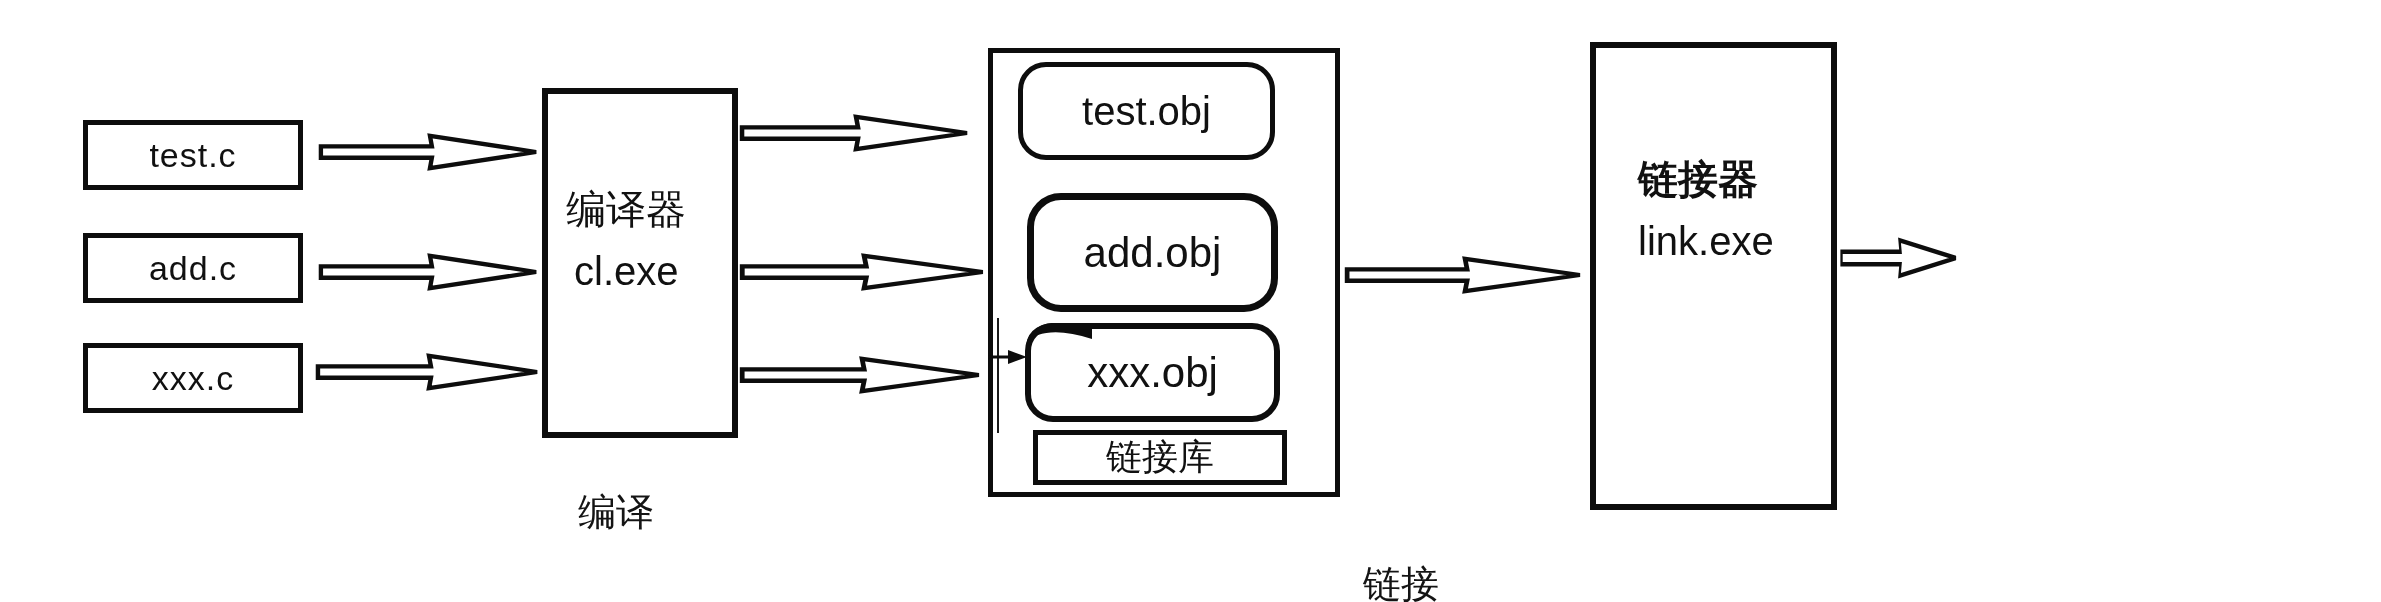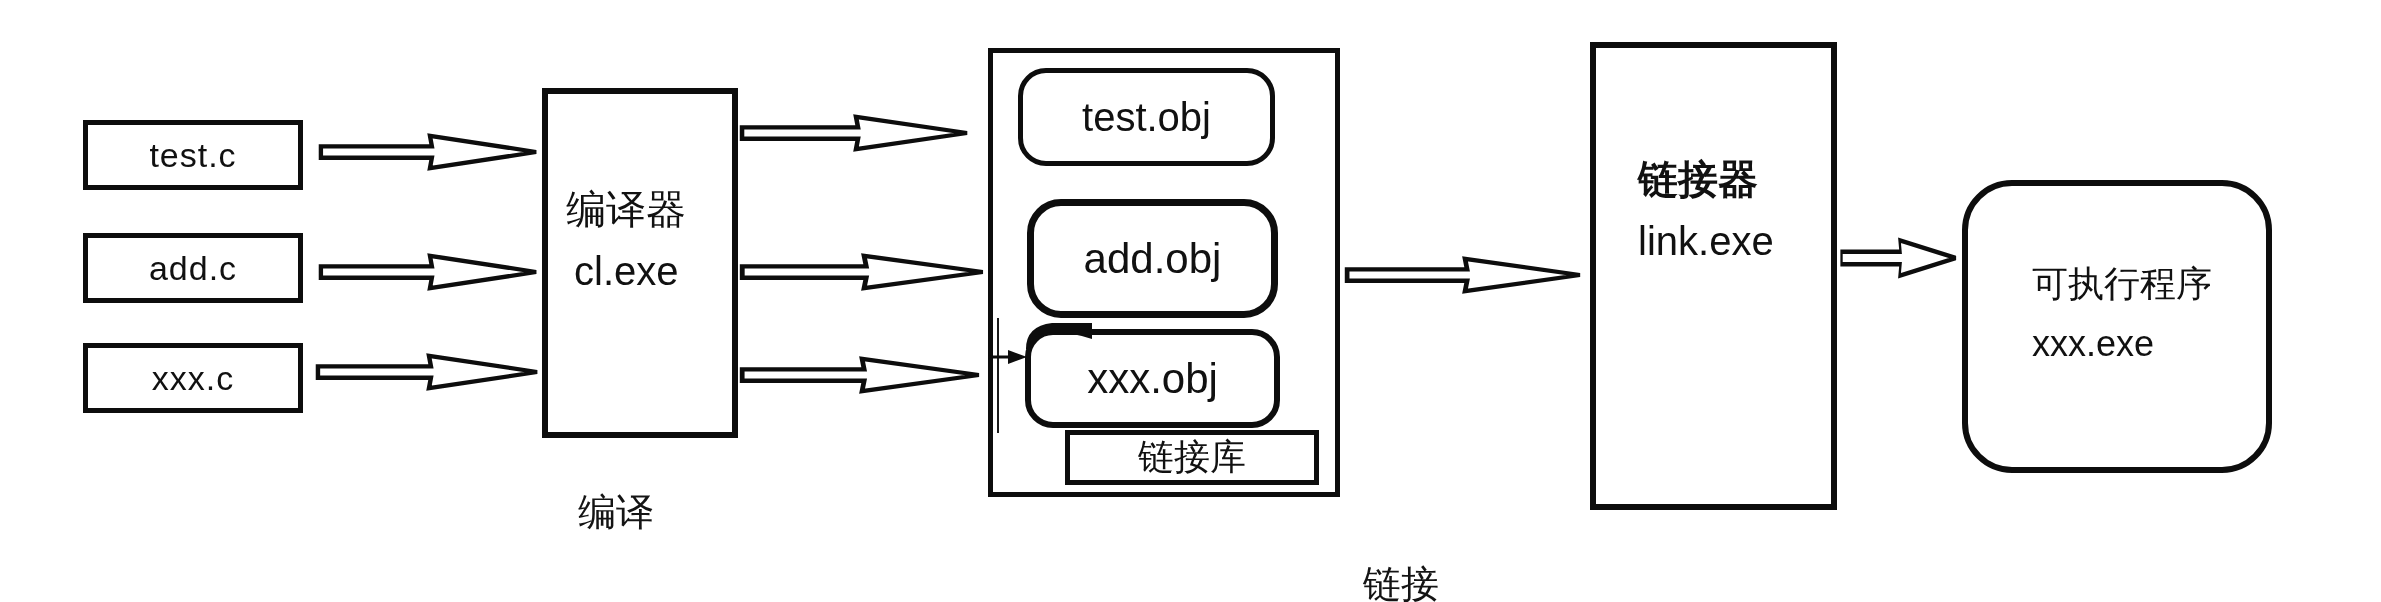--- a/index.html
+++ b/index.html
@@ -3,21 +3,21 @@
 <meta charset="utf-8">
 <style>
   html,body{margin:0;padding:0;background:#ffffff;}
   .canvas{position:relative;width:2381px;height:602px;background:#ffffff;overflow:hidden;
           font-family:"Liberation Sans","DejaVu Sans",sans-serif;color:#111;}
   .abs{position:absolute;box-sizing:border-box;}
   .node{border:5px solid #0d0d0d;background:#fff;display:flex;align-items:center;justify-content:center;}
   .src{font-size:34px;letter-spacing:1px;}
   .bigbox{border-width:6px;display:block;}
   .bigbox .line{display:block;white-space:nowrap;}
-  .pill{border:5px solid #0d0d0d;border-radius:28px;background:#fff;display:flex;align-items:center;justify-content:center;margin-top:6px;}
+  .pill{border:5px solid #0d0d0d;border-radius:28px;background:#fff;display:flex;align-items:center;justify-content:center;}
   .stage{font-size:38px;color:#141414;white-space:nowrap;}
   svg{display:block;}
   .arrow path{fill:#ffffff;stroke:#0d0d0d;stroke-width:4.5;stroke-linejoin:miter;}
 </style>
 </head>
 <body>
 
 <div class="canvas">
 
   <div class="abs node src" style="left:83px;top:120px;width:220px;height:70px;">
@@ -72,37 +72,33 @@
     <path d="M2 29 Q2 6 28 3 L68 3 L68 19 Q34 8 14 15 Q5 19 5 29 Z" fill="#0d0d0d"></path>
   </svg>
 
   <div class="abs" style="left:997px;top:318px;width:2px;height:115px;background:#1a1a1a;"></div>
 
   <svg class="abs" style="left:988px;top:349px;" width="40" height="16" viewBox="0 0 40 16">
     <line x1="0" y1="8" x2="22" y2="8" stroke="#0d0d0d" stroke-width="3"></line>
     <path d="M20 1 L39 8 L20 15 Z" fill="#0d0d0d"></path>
   </svg>
 
-  <div class="abs node" style="left:1065px;top:430px;width:254px;height:55px;font-size:36px;">
+  <div class="abs node" style="left:1033px;top:430px;width:254px;height:55px;font-size:36px;">
     <span>链接库</span>
   </div>
 
   <div class="abs stage" style="left:1363px;top:559px;">链接</div>
 
   <svg class="abs arrow" style="left:1344px;top:254px;" width="240" height="42" viewBox="0 0 230 44" preserveAspectRatio="none">
     <path d="M3 16 L118 16 L116 5 L226 22 L116 39 L118 28 L3 28 Z"></path>
   </svg>
 
   <div class="abs node bigbox" style="left:1590px;top:42px;width:247px;height:468px;padding:100px 0 0 42px;">
     <span class="line" style="font-size:40px;line-height:62px;font-weight:bold;">链接器</span>
     <span class="line" style="font-size:40px;line-height:62px;">link.exe</span>
   </div>
 
   <svg class="abs arrow" style="left:1840px;top:235px;" width="118" height="46" viewBox="0 0 230 44" preserveAspectRatio="none">
     <path d="M3 16 L118 16 L116 5 L226 22 L116 39 L118 28 L3 28 Z"></path>
   </svg>
 
-  <div class="abs node bigbox" style="left:1962px;top:180px;width:310px;height:293px;border-radius:50px;padding:68px 0 0 64px;">
-    <span class="line" style="font-size:36px;line-height:60px;">可执行程序</span>
-    <span class="line" style="font-size:36px;line-height:60px;">xxx.exe</span>
-  </div>
 
 </div>
 
 </body></html>

